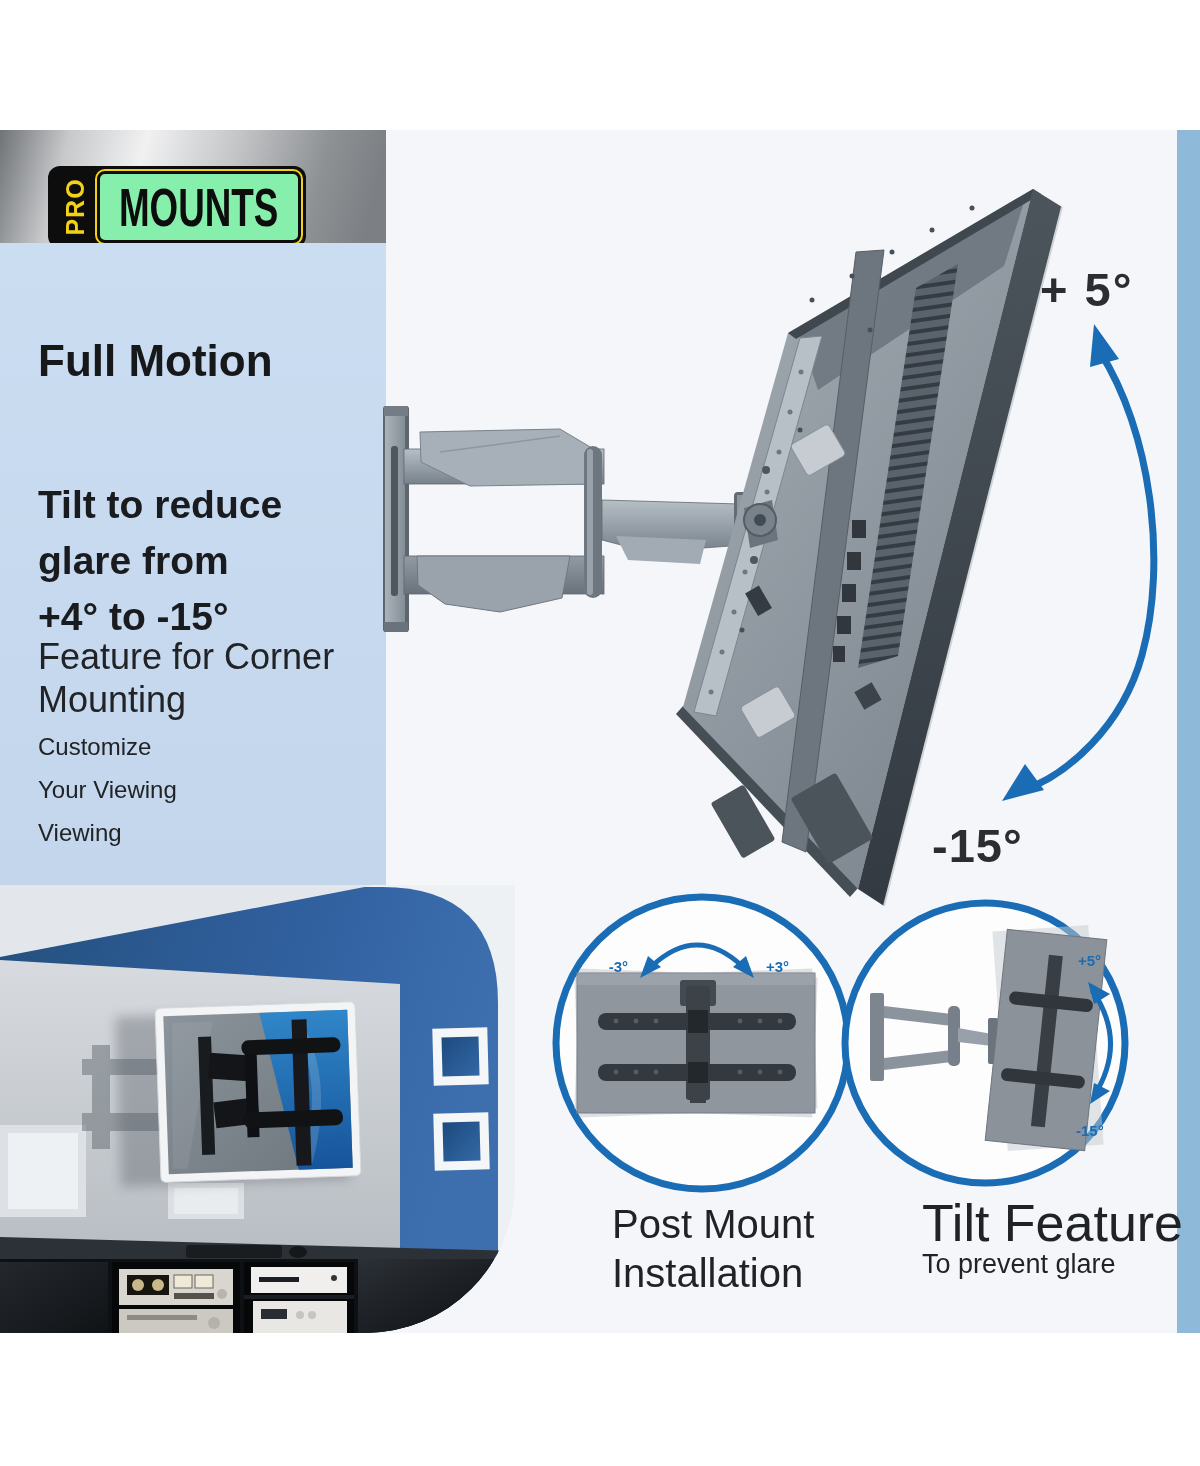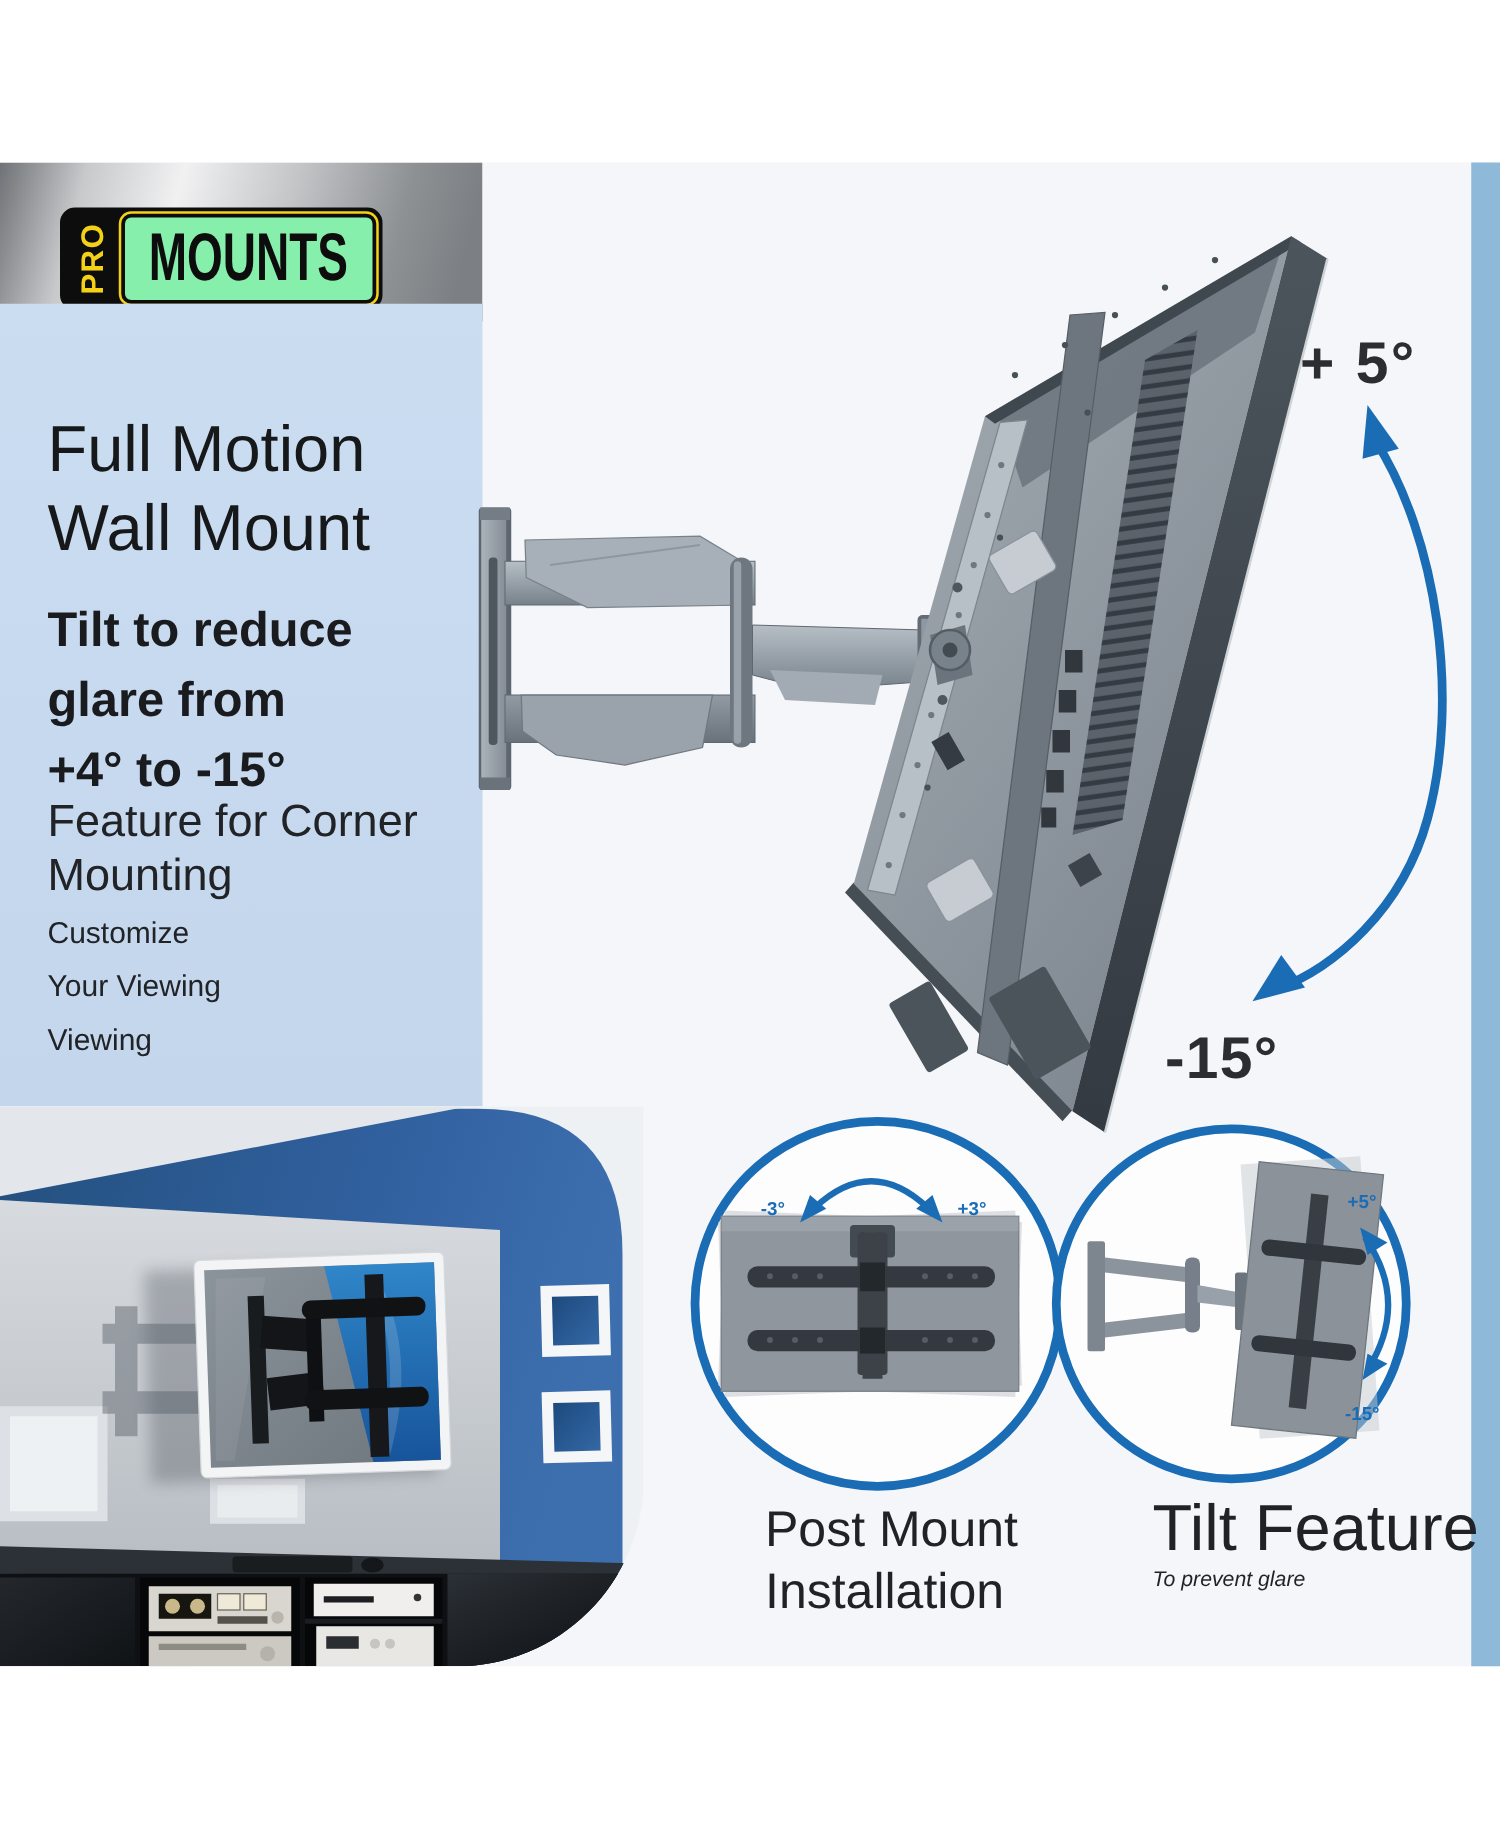--- a/index.html
+++ b/index.html
@@ -21,38 +21,38 @@
   .logo-mounts{flex:1;background:#86efac;border-radius:8px;border:3px solid #0d0d0d;outline:2px solid #f2d117;
         display:flex;align-items:center;justify-content:center;}
   .logo-mounts span{color:#0d0d0d;font-weight:800;font-size:40px;letter-spacing:0px;
         transform:scale(.92,1.35);white-space:nowrap;}
   .model{position:absolute;left:48px;top:124px;width:258px;text-align:center;
         font-size:29px;font-weight:600;color:#26282b;letter-spacing:2px;}
 
   
   .blue-panel{position:absolute;left:0;top:243px;width:386px;height:642px;
         background:linear-gradient(180deg,#cbddf1 0%,#c3d6ec 100%);}
-  .panel-title{position:absolute;left:38px;top:86px;font-size:52px;line-height:63px;font-weight:400;color:#17181a;}
+  .panel-title{position:absolute;left:38px;top:86px;font-size:44px;line-height:63px;font-weight:700;color:#17181a;}
   .panel-sub{position:absolute;left:38px;top:234px;font-size:39px;line-height:56px;font-weight:700;color:#1a1b1e;}
   .panel-feat1{position:absolute;left:38px;top:392px;font-size:36px;line-height:43px;font-weight:400;color:#212327;}
   .panel-feat2{position:absolute;left:38px;top:482px;font-size:24px;line-height:43px;font-weight:400;color:#212327;}
 
   
   .photo{position:absolute;left:0;top:885px;width:515px;height:448px;
          border-bottom-right-radius:150px;overflow:hidden;}
 
   
   .hero{position:absolute;left:380px;top:150px;width:800px;height:760px;}
 
   
   .circles{position:absolute;left:535px;top:890px;width:640px;height:320px;}
   .caption-left{position:absolute;left:612px;top:1200px;font-size:40px;line-height:49px;font-weight:400;color:#1f2226;}
   .caption-right{position:absolute;left:922px;top:1200px;color:#1f2226;}
   .caption-right .cap{font-size:52px;line-height:46px;font-weight:400;}
-  .caption-right .subcap{font-size:17px;line-height:32px;font-weight:400;margin-top:2px;font-style:italic;}
+  .caption-right .subcap{font-size:27px;line-height:32px;font-weight:400;margin-top:2px;}
 
   svg{display:block;}
   text{font-family:"Liberation Sans", sans-serif;}
 </style>
 </head>
 <body>
 
 <div class="canvas">
 
   <div class="content-bg"></div>
@@ -80,21 +80,20 @@
       <div class="logo-mounts">
         <span>MOUNTS</span>
       </div>
     </div>
     <div class="model">MA441</div>
   </div>
 
   <div class="blue-panel">
     <div class="panel-title">
       <div>Full Motion</div>
-      <div>Wall Mount</div>
     </div>
     <div class="panel-sub">
       <div>Tilt to reduce</div>
       <div>glare from</div>
       <div>+4° to -15°</div>
     </div>
     <div class="panel-feat1">
       <div>Feature for Corner</div>
       <div>Mounting</div>
     </div>

